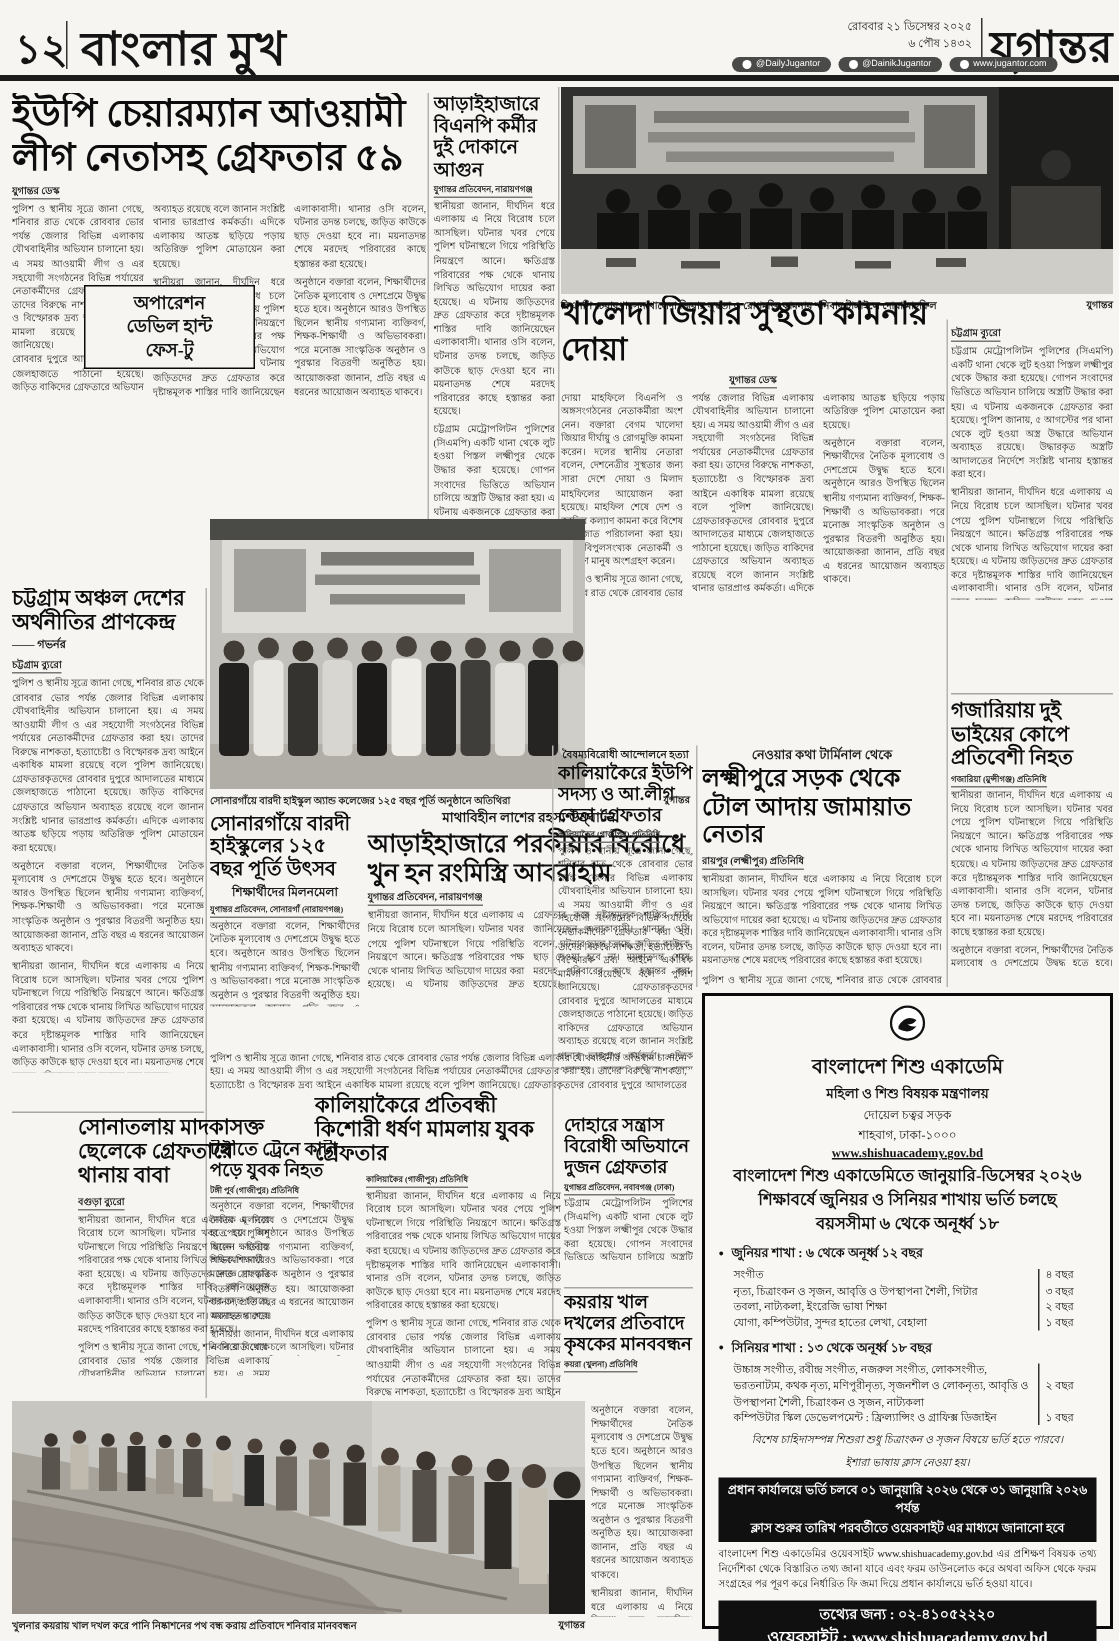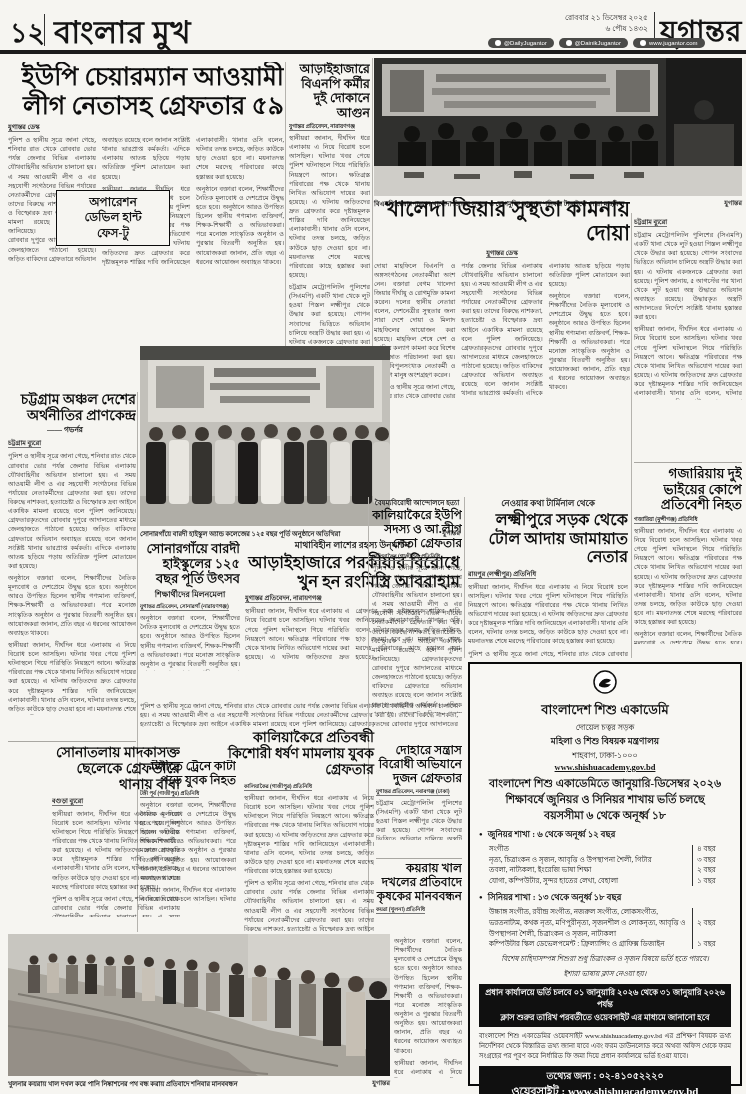--- a/index.html
+++ b/index.html
@@ -1,20 +1,20 @@
 <!DOCTYPE html>
 <html><head>
 <meta charset="utf-8">
 <style>
   html,body{margin:0;padding:0;background:#dcdbd6;}
   .page{position:relative;width:746px;height:1094px;background:#f6f5f1;color:#141414;
         font-family:"Liberation Serif","DejaVu Serif",serif;overflow:hidden;margin:0 auto;}
   .abs{position:absolute;text-align:center;}
   .art{position:absolute;overflow:hidden;}
-  .headline{font-weight:bold;text-align:right;line-height:1.16;color:#0d0d0d;}
+  .headline{font-weight:bold;text-align:left;line-height:1.16;color:#0d0d0d;}
   .kicker{font-weight:bold;text-align:center;color:#1a1a1a;}
   .byline{font-weight:bold;font-size:6.5px;color:#222;margin:2px 0 2px 0;}
   .byline span{border-bottom:0.5px solid #777;padding-bottom:1px;}
   .byline.center{text-align:center;}
   .body{font-size:6.3px;line-height:1.45;text-align:justify;color:#262626;overflow:hidden;}
   .body p{margin:0 0 3px 0;}
   .cols3{column-count:3;column-gap:6px;}
   .caption-row{position:absolute;display:flex;justify-content:space-between;align-items:flex-start;}
   .caption{font-size:6.6px;font-weight:bold;color:#1d1d1d;}
   .credit{font-size:6.4px;font-weight:bold;color:#1d1d1d;white-space:nowrap;margin-left:8px;}
@@ -176,21 +176,21 @@
     <div class="byline"><span>চট্টগ্রাম ব্যুরো</span></div>
     <div class="body" style="height:170px;">
       <p>চট্টগ্রাম মেট্রোপলিটন পুলিশের (সিএমপি) একটি থানা থেকে লুট হওয়া পিস্তল লক্ষ্মীপুর থেকে উদ্ধার করা হয়েছে। গোপন সংবাদের ভিত্তিতে অভিযান চালিয়ে অস্ত্রটি উদ্ধার করা হয়। এ ঘটনায় একজনকে গ্রেফতার করা হয়েছে। পুলিশ জানায়, ৫ আগস্টের পর থানা থেকে লুট হওয়া অস্ত্র উদ্ধারে অভিযান অব্যাহত রয়েছে। উদ্ধারকৃত অস্ত্রটি আদালতের নির্দেশে সংশ্লিষ্ট থানায় হস্তান্তর করা হবে।</p>
       <p>স্থানীয়রা জানান, দীর্ঘদিন ধরে এলাকায় এ নিয়ে বিরোধ চলে আসছিল। ঘটনার খবর পেয়ে পুলিশ ঘটনাস্থলে গিয়ে পরিস্থিতি নিয়ন্ত্রণে আনে। ক্ষতিগ্রস্ত পরিবারের পক্ষ থেকে থানায় লিখিত অভিযোগ দায়ের করা হয়েছে। এ ঘটনায় জড়িতদের দ্রুত গ্রেফতার করে দৃষ্টান্তমূলক শাস্তির দাবি জানিয়েছেন এলাকাবাসী। থানার ওসি বলেন, ঘটনার তদন্ত চলছে, জড়িত কাউকে ছাড় দেওয়া হবে না। ময়নাতদন্ত শেষে মরদেহ পরিবারের কাছে হস্তান্তর করা হয়েছে।</p>
     </div>
   </div>
 
   <div class="vr" style="left:137px;top:392px;height:540px;"></div>
   <div class="art" style="left:8px;top:392px;width:128px;height:348px;">
     <div class="headline" style="font-size:14px;">চট্টগ্রাম অঞ্চল দেশের অর্থনীতির প্রাণকেন্দ্র</div>
-    <div style="font-size:7.5px;font-weight:bold;text-align:center;padding-right:14px;">—— গভর্নর</div>
+    <div style="font-size:7.5px;font-weight:bold;text-align:left;padding-right:14px;">—— গভর্নর</div>
     <div class="byline"><span>চট্টগ্রাম ব্যুরো</span></div>
     <div class="body" style="height:264px;">
       <p>পুলিশ ও স্থানীয় সূত্রে জানা গেছে, শনিবার রাত থেকে রোববার ভোর পর্যন্ত জেলার বিভিন্ন এলাকায় যৌথবাহিনীর অভিযান চালানো হয়। এ সময় আওয়ামী লীগ ও এর সহযোগী সংগঠনের বিভিন্ন পর্যায়ের নেতাকর্মীদের গ্রেফতার করা হয়। তাদের বিরুদ্ধে নাশকতা, হত্যাচেষ্টা ও বিস্ফোরক দ্রব্য আইনে একাধিক মামলা রয়েছে বলে পুলিশ জানিয়েছে। গ্রেফতারকৃতদের রোববার দুপুরে আদালতের মাধ্যমে জেলহাজতে পাঠানো হয়েছে। জড়িত বাকিদের গ্রেফতারে অভিযান অব্যাহত রয়েছে বলে জানান সংশ্লিষ্ট থানার ভারপ্রাপ্ত কর্মকর্তা। এদিকে এলাকায় আতঙ্ক ছড়িয়ে পড়ায় অতিরিক্ত পুলিশ মোতায়েন করা হয়েছে।</p>
       <p>অনুষ্ঠানে বক্তারা বলেন, শিক্ষার্থীদের নৈতিক মূল্যবোধ ও দেশপ্রেমে উদ্বুদ্ধ হতে হবে। অনুষ্ঠানে আরও উপস্থিত ছিলেন স্থানীয় গণ্যমান্য ব্যক্তিবর্গ, শিক্ষক-শিক্ষার্থী ও অভিভাবকরা। পরে মনোজ্ঞ সাংস্কৃতিক অনুষ্ঠান ও পুরস্কার বিতরণী অনুষ্ঠিত হয়। আয়োজকরা জানান, প্রতি বছর এ ধরনের আয়োজন অব্যাহত থাকবে।</p>
       <p>স্থানীয়রা জানান, দীর্ঘদিন ধরে এলাকায় এ নিয়ে বিরোধ চলে আসছিল। ঘটনার খবর পেয়ে পুলিশ ঘটনাস্থলে গিয়ে পরিস্থিতি নিয়ন্ত্রণে আনে। ক্ষতিগ্রস্ত পরিবারের পক্ষ থেকে থানায় লিখিত অভিযোগ দায়ের করা হয়েছে। এ ঘটনায় জড়িতদের দ্রুত গ্রেফতার করে দৃষ্টান্তমূলক শাস্তির দাবি জানিয়েছেন এলাকাবাসী। থানার ওসি বলেন, ঘটনার তদন্ত চলছে, জড়িত কাউকে ছাড় দেওয়া হবে না। ময়নাতদন্ত শেষে মরদেহ পরিবারের কাছে হস্তান্তর করা হয়েছে।</p>
     </div>
   </div>
 
   <div class="abs" style="left:140px;top:346px;width:250px;height:180px;">
     <svg width="250" height="180" viewBox="0 0 250 180">
@@ -386,22 +386,22 @@
   </div>
 
   <div class="ad">
     <div class="c">
       <svg width="24" height="24" viewBox="0 0 24 24">
         <circle cx="12" cy="12" r="11" fill="#fff" stroke="#111" stroke-width="1.5"></circle>
         <path d="M6 14 q5 -8 12 -4 q-2 3 -6 3 q3 2 6 1 q-4 6 -12 2 z" fill="#111"></path>
       </svg>
     </div>
     <div class="c ad-org">বাংলাদেশ শিশু একাডেমি</div>
+    <div class="c ad-min">মহিলা ও শিশু বিষয়ক মন্ত্রণালয়</div>
     <div class="c ad-addr">দোয়েল চত্বর সড়ক</div>
-    <div class="c ad-min">মহিলা ও শিশু বিষয়ক মন্ত্রণালয়</div>
     <div class="c ad-addr">শাহবাগ, ঢাকা-১০০০</div>
     <div class="c ad-site">www.shishuacademy.gov.bd</div>
     <div class="c ad-title">
       <div>বাংলাদেশ শিশু একাডেমিতে জানুয়ারি-ডিসেম্বর ২০২৬</div>
       <div>শিক্ষাবর্ষে জুনিয়র ও সিনিয়র শাখায় ভর্তি চলছে</div>
       <div>বয়সসীমা ৬ থেকে অনূর্ধ্ব ১৮</div>
     </div>
     <div class="ad-sec">জুনিয়র শাখা : ৬ থেকে অনূর্ধ্ব ১২ বছর</div>
     <div class="ad-rows">
       <div class="ad-vline"></div>

